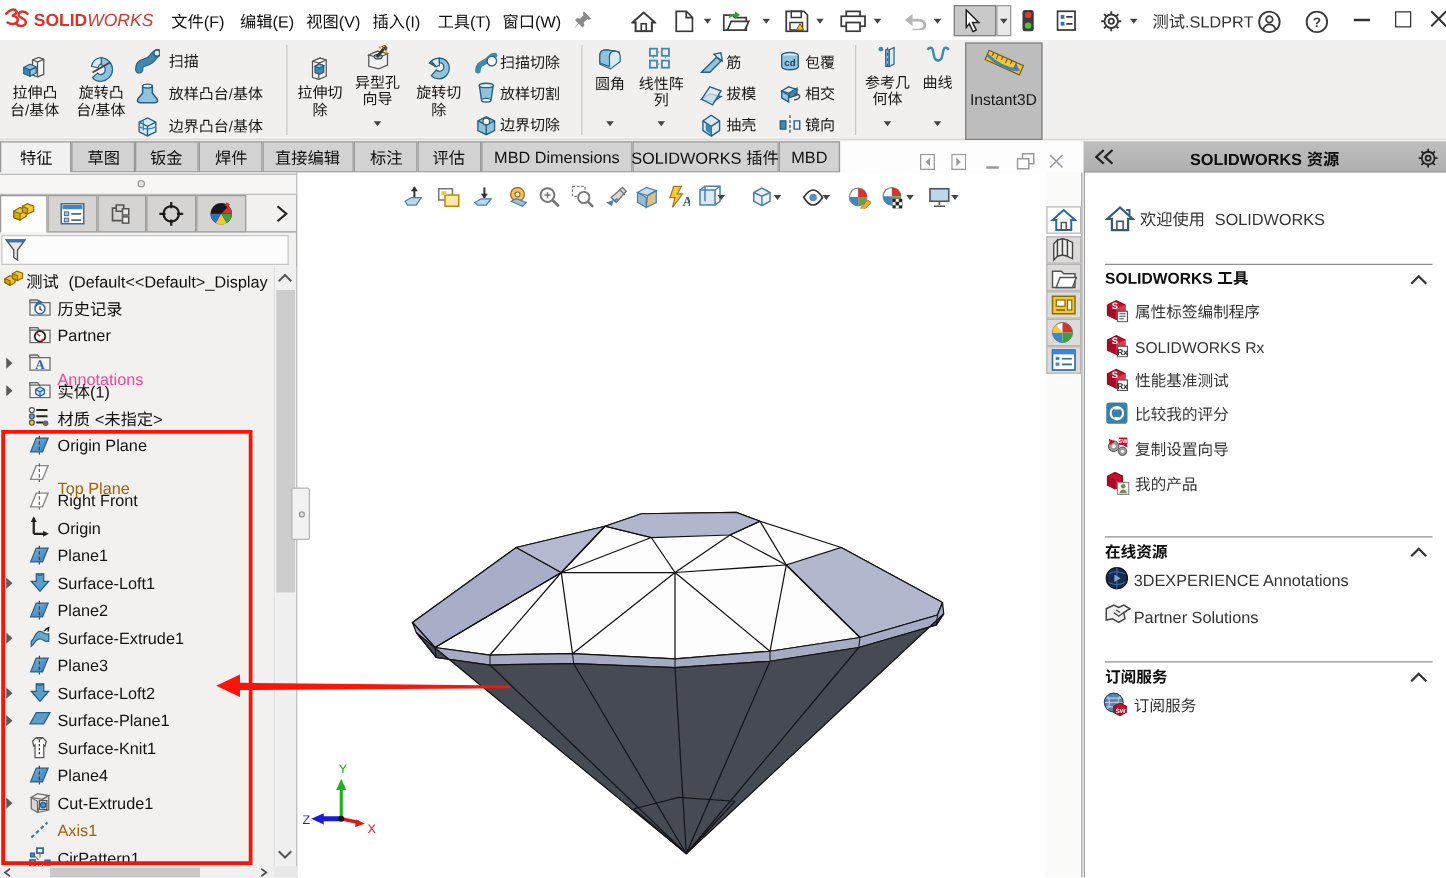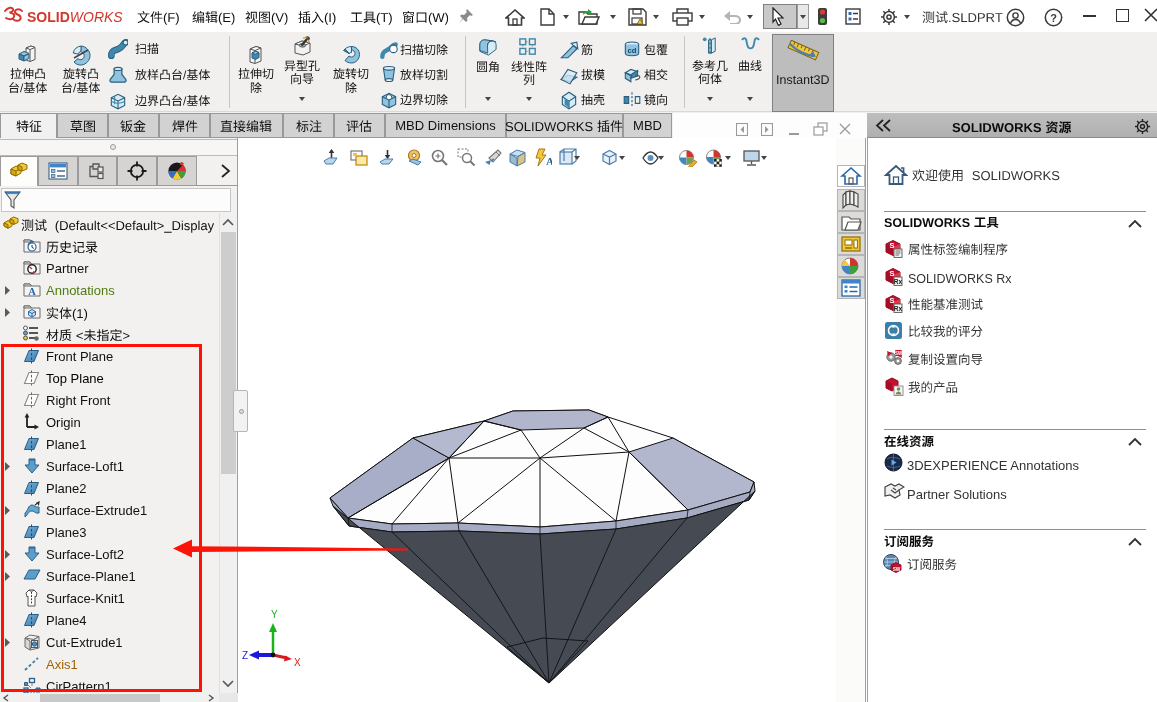--- a/index.html
+++ b/index.html
@@ -694,21 +694,21 @@
           <path d="M1 1l5 4.5L1 10z" fill="#5a5a5a"></path>
         </svg>
       </div>
       <div style="position:absolute;left:23px;top:281px;">
         <svg width="18" height="16" viewBox="0 0 18 16">
           <path d="M1 3h6l1.5 2H17v10H1z" fill="#f5f4f2" stroke="#6a6a6a" stroke-width="1"></path>
           <path d="M1 3h6l1.5 2H1z" fill="#e0dedc" stroke="#6a6a6a" stroke-width="1"></path>
           <text x="9" y="14" font-family="Liberation Serif" font-size="10.5" font-weight="bold" fill="#2867a8" text-anchor="middle">A</text>
         </svg>
       </div>
-      <div class="abs" style="left:46px;top:283px;font:13px 'Liberation Sans';color:#4d7c0f;white-space:nowrap">Annotations</div>
+      <div class="abs" style="left:46px;top:296px;font:13px 'Liberation Sans';color:#ec4899;white-space:nowrap">Annotations</div>
       <div style="position:absolute;left:4px;top:307px;">
         <svg width="7" height="11" viewBox="0 0 7 11">
           <path d="M1 1l5 4.5L1 10z" fill="#5a5a5a"></path>
         </svg>
       </div>
       <div style="position:absolute;left:23px;top:303px;">
         <svg width="18" height="16" viewBox="0 0 18 16">
           <path d="M1 3h6l1.5 2H17v10H1z" fill="#f5f4f2" stroke="#6a6a6a" stroke-width="1"></path>
           <path d="M1 3h6l1.5 2H1z" fill="#e0dedc" stroke="#6a6a6a" stroke-width="1"></path>
           <g stroke="#2867a8" stroke-width="1" fill="#cfe0ef">
@@ -743,28 +743,28 @@
           <defs>
             <linearGradient id="pg" x1="0" y1="0" x2="1" y2="1">
               <stop offset="0" stop-color="#7ab2d8"></stop>
               <stop offset="1" stop-color="#3a7cae"></stop>
             </linearGradient>
           </defs>
           <path d="M1.5 14.5L6 3.5h9.5L11 14.5z" fill="url(#pg)" stroke="#2a5f8a" stroke-width="1"></path>
           <path d="M8.5 1.5v15" stroke="#444" stroke-width="1" stroke-dasharray="2.6 1.8"></path>
         </svg>
       </div>
-      <div class="abs" style="left:46px;top:349px;font:13px 'Liberation Sans';color:#111;white-space:nowrap">Front Plane</div>
+      <div class="abs" style="left:46px;top:349px;font:13px 'Liberation Sans';color:#111;white-space:nowrap">Origin Plane</div>
       <div style="position:absolute;left:23px;top:369px;">
         <svg width="17" height="18" viewBox="0 0 17 18">
           <path d="M1.5 14.5L6 3.5h9.5L11 14.5z" fill="#fdfdfd" stroke="#8a8a8a" stroke-width="1.1"></path>
           <path d="M8.5 1.5v15" stroke="#666" stroke-width="1" stroke-dasharray="2.6 1.8"></path>
         </svg>
       </div>
-      <div class="abs" style="left:46px;top:371px;font:13px 'Liberation Sans';color:#000000;white-space:nowrap">Top Plane</div>
+      <div class="abs" style="left:46px;top:383px;font:13px 'Liberation Sans';color:#a16207;white-space:nowrap">Top Plane</div>
       <div style="position:absolute;left:23px;top:391px;">
         <svg width="17" height="18" viewBox="0 0 17 18">
           <path d="M1.5 14.5L6 3.5h9.5L11 14.5z" fill="#fdfdfd" stroke="#8a8a8a" stroke-width="1.1"></path>
           <path d="M8.5 1.5v15" stroke="#666" stroke-width="1" stroke-dasharray="2.6 1.8"></path>
         </svg>
       </div>
       <div class="abs" style="left:46px;top:393px;font:13px 'Liberation Sans';color:#111;white-space:nowrap">Right Front</div>
       <div style="position:absolute;left:23px;top:413px;">
         <svg width="18" height="18" viewBox="0 0 18 18">
           <g stroke="#222" stroke-width="1.8">

